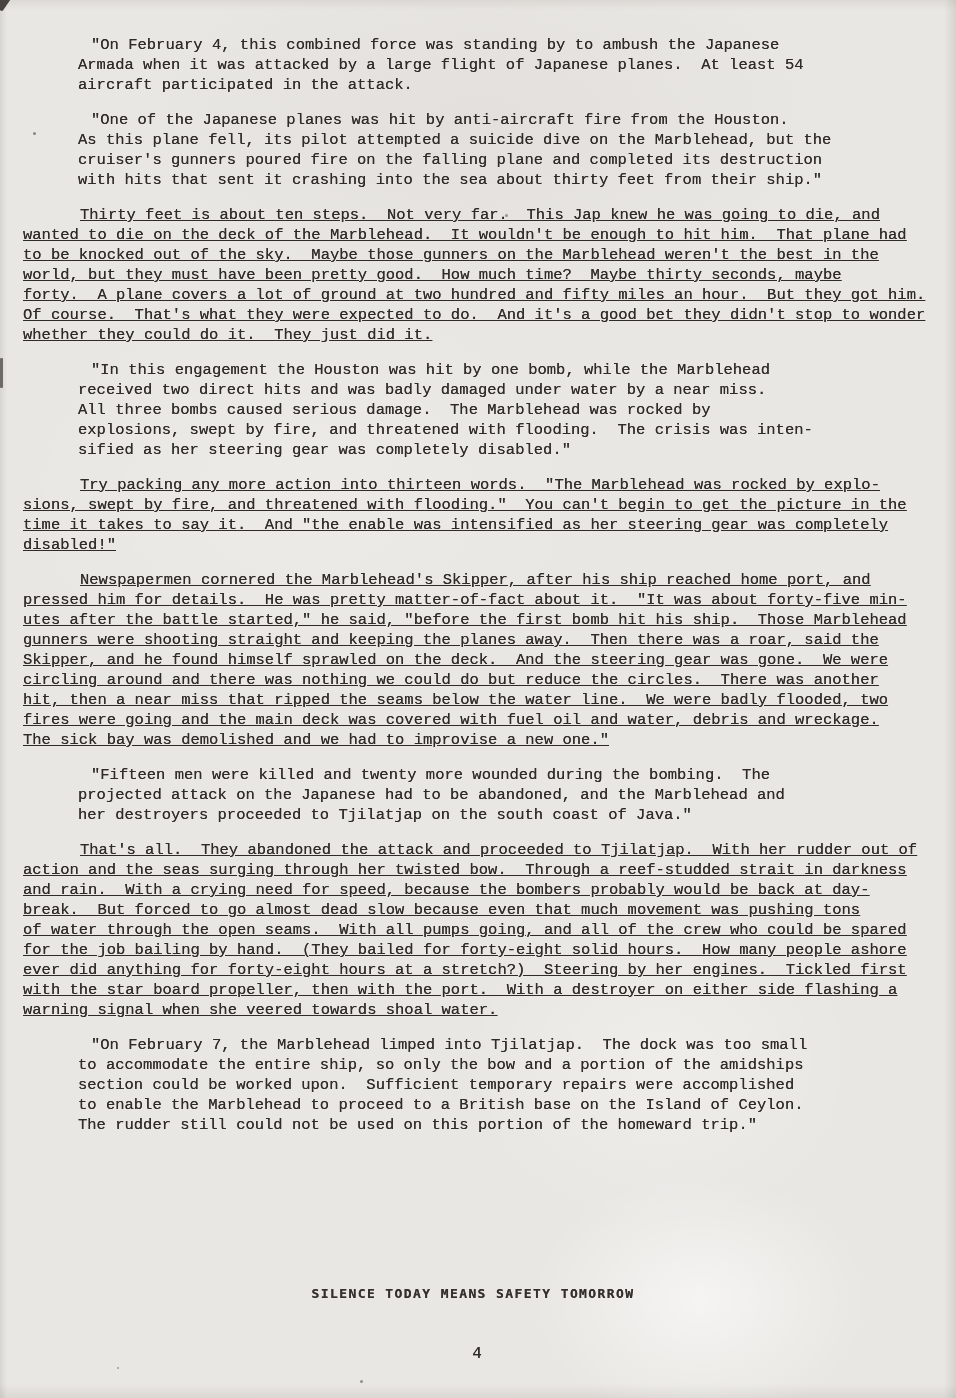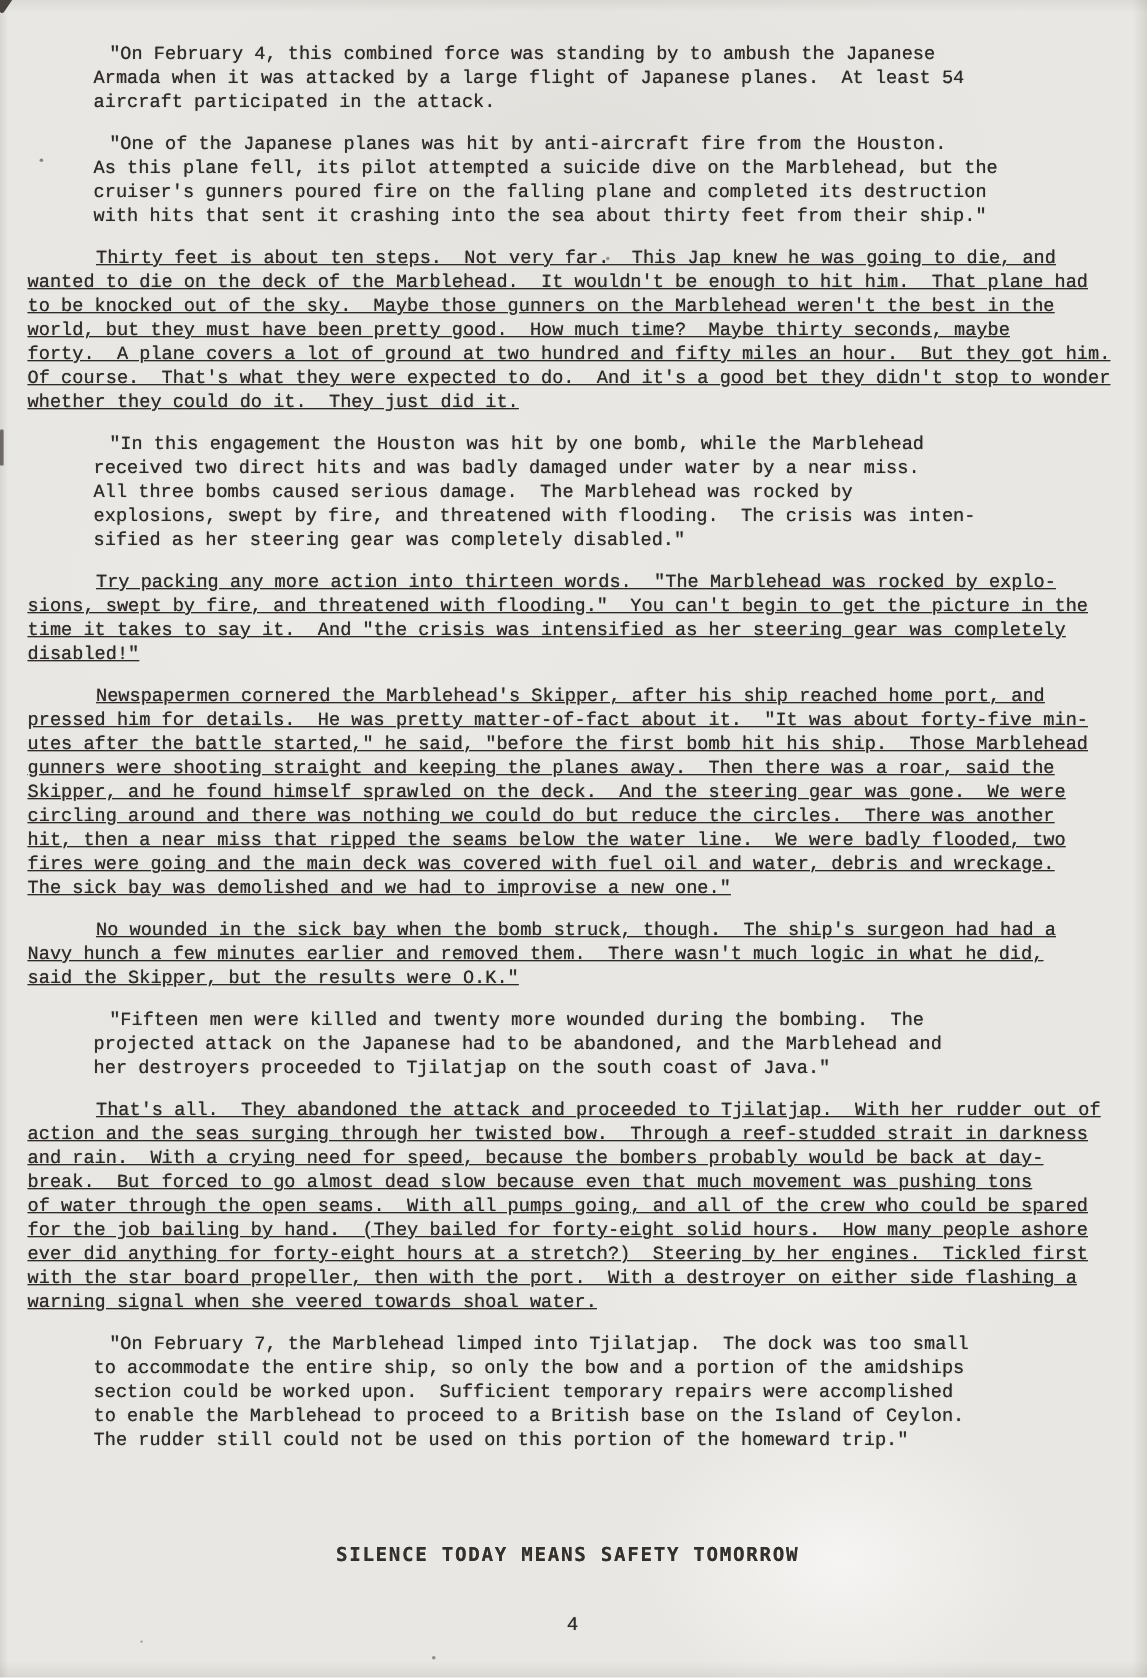--- a/index.html
+++ b/index.html
@@ -32,21 +32,21 @@
     white-space:pre;
     margin:0 0 15px 0;
   }
   .para.body{ text-indent:57px;text-decoration:underline; }
   .para.quote{ margin-left:55px; text-indent:13px; }
   .footer-slogan{
     position:absolute;top:1286px;left:473px;
     transform:translateX(-50%);
     font-family:"DejaVu Sans Mono","Liberation Mono",monospace;
     font-weight:bold;
-    font-size:16px;letter-spacing:1.4px;
+    font-size:13px;letter-spacing:1.4px;
     color:#34302c;
     text-shadow:0 0 0.5px rgba(52,48,44,0.8);
     white-space:nowrap;
   }
   .page-number{
     position:absolute;top:1345px;left:477px;
     transform:translateX(-50%);
     font-size:16px;color:#2f2b28;
     text-shadow:0 0 0.6px rgba(47,43,40,0.85);
   }
@@ -87,34 +87,31 @@
 forty.  A plane covers a lot of ground at two hundred and fifty miles an hour.  But they got him.
 Of course.  That's what they were expected to do.  And it's a good bet they didn't stop to wonder
 whether they could do it.  They just did it.</div>
       <div class="para quote">"In this engagement the Houston was hit by one bomb, while the Marblehead
 received two direct hits and was badly damaged under water by a near miss.
 All three bombs caused serious damage.  The Marblehead was rocked by
 explosions, swept by fire, and threatened with flooding.  The crisis was inten-
 sified as her steering gear was completely disabled."</div>
       <div class="para body">Try packing any more action into thirteen words.  "The Marblehead was rocked by explo-
 sions, swept by fire, and threatened with flooding."  You can't begin to get the picture in the
-time it takes to say it.  And "the crisis was intensified as her steering gear was completely
+time it takes to say it.  And "the enable was intensified as her steering gear was completely
 disabled!"</div>
       <div class="para body">Newspapermen cornered the Marblehead's Skipper, after his ship reached home port, and
 pressed him for details.  He was pretty matter-of-fact about it.  "It was about forty-five min-
 utes after the battle started," he said, "before the first bomb hit his ship.  Those Marblehead
 gunners were shooting straight and keeping the planes away.  Then there was a roar, said the
 Skipper, and he found himself sprawled on the deck.  And the steering gear was gone.  We were
 circling around and there was nothing we could do but reduce the circles.  There was another
 hit, then a near miss that ripped the seams below the water line.  We were badly flooded, two
 fires were going and the main deck was covered with fuel oil and water, debris and wreckage.
 The sick bay was demolished and we had to improvise a new one."</div>
-      <div class="para body">No wounded in the sick bay when the bomb struck, though.  The ship's surgeon had had a
-Navy hunch a few minutes earlier and removed them.  There wasn't much logic in what he did,
-said the Skipper, but the results were O.K."</div>
       <div class="para quote">"Fifteen men were killed and twenty more wounded during the bombing.  The
 projected attack on the Japanese had to be abandoned, and the Marblehead and
 her destroyers proceeded to Tjilatjap on the south coast of Java."</div>
       <div class="para body">That's all.  They abandoned the attack and proceeded to Tjilatjap.  With her rudder out of
 action and the seas surging through her twisted bow.  Through a reef-studded strait in darkness
 and rain.  With a crying need for speed, because the bombers probably would be back at day-
 break.  But forced to go almost dead slow because even that much movement was pushing tons
 of water through the open seams.  With all pumps going, and all of the crew who could be spared
 for the job bailing by hand.  (They bailed for forty-eight solid hours.  How many people ashore
 ever did anything for forty-eight hours at a stretch?)  Steering by her engines.  Tickled first

